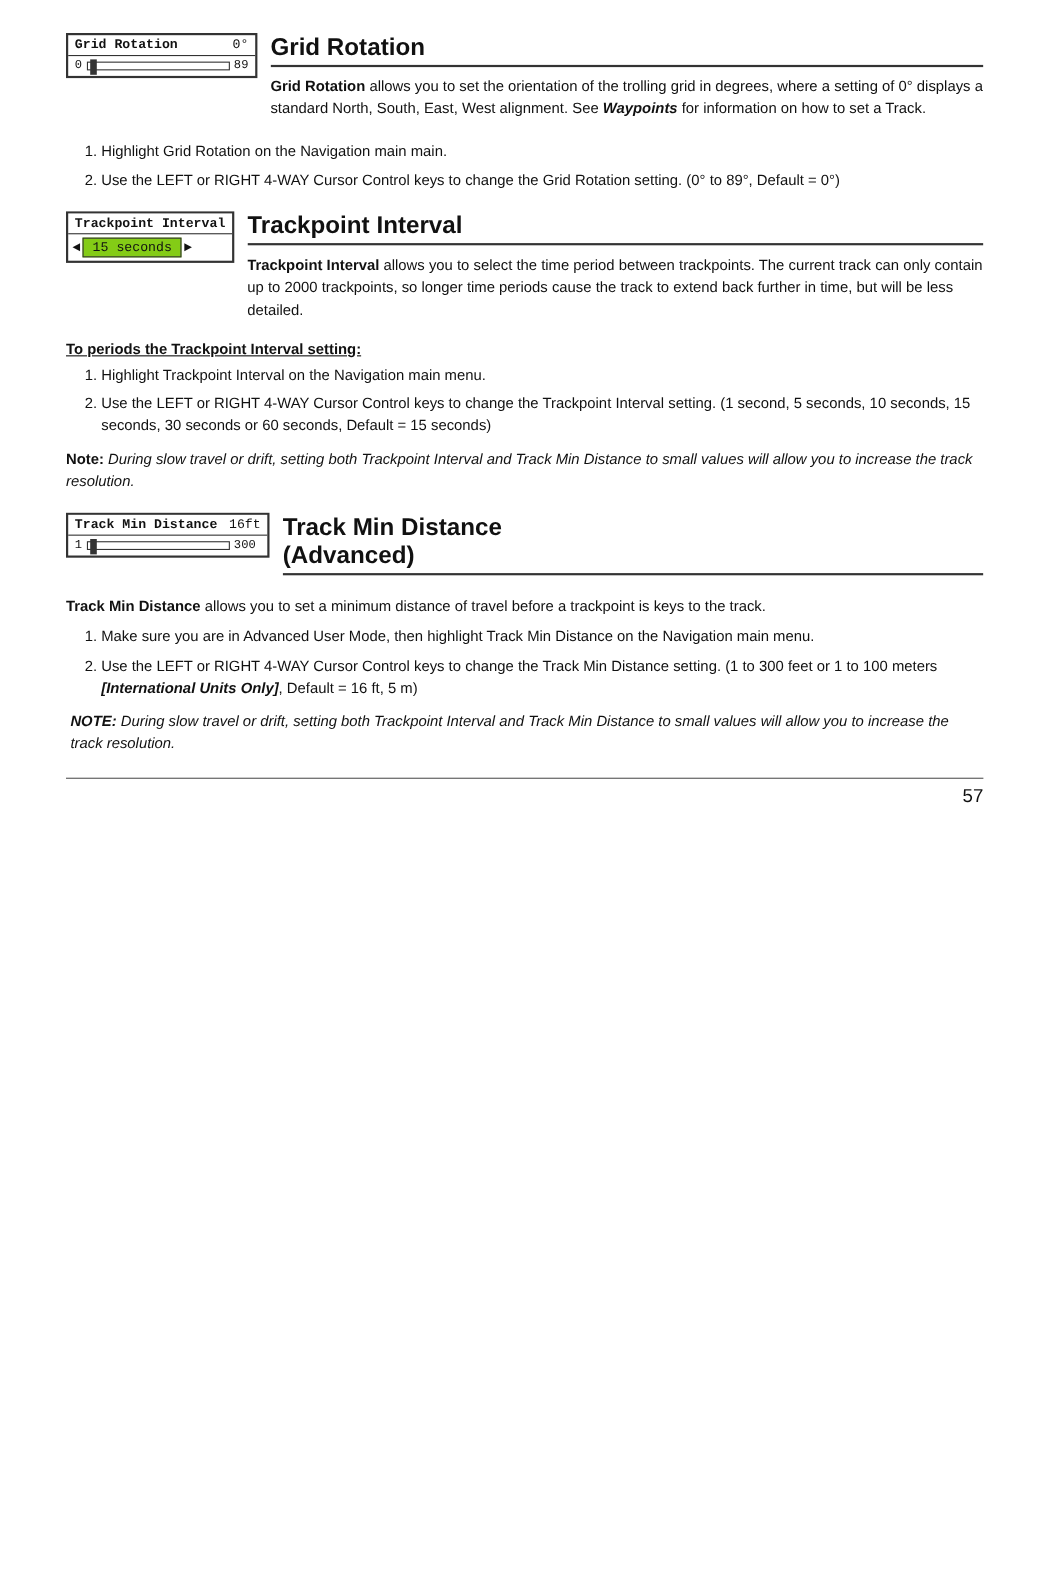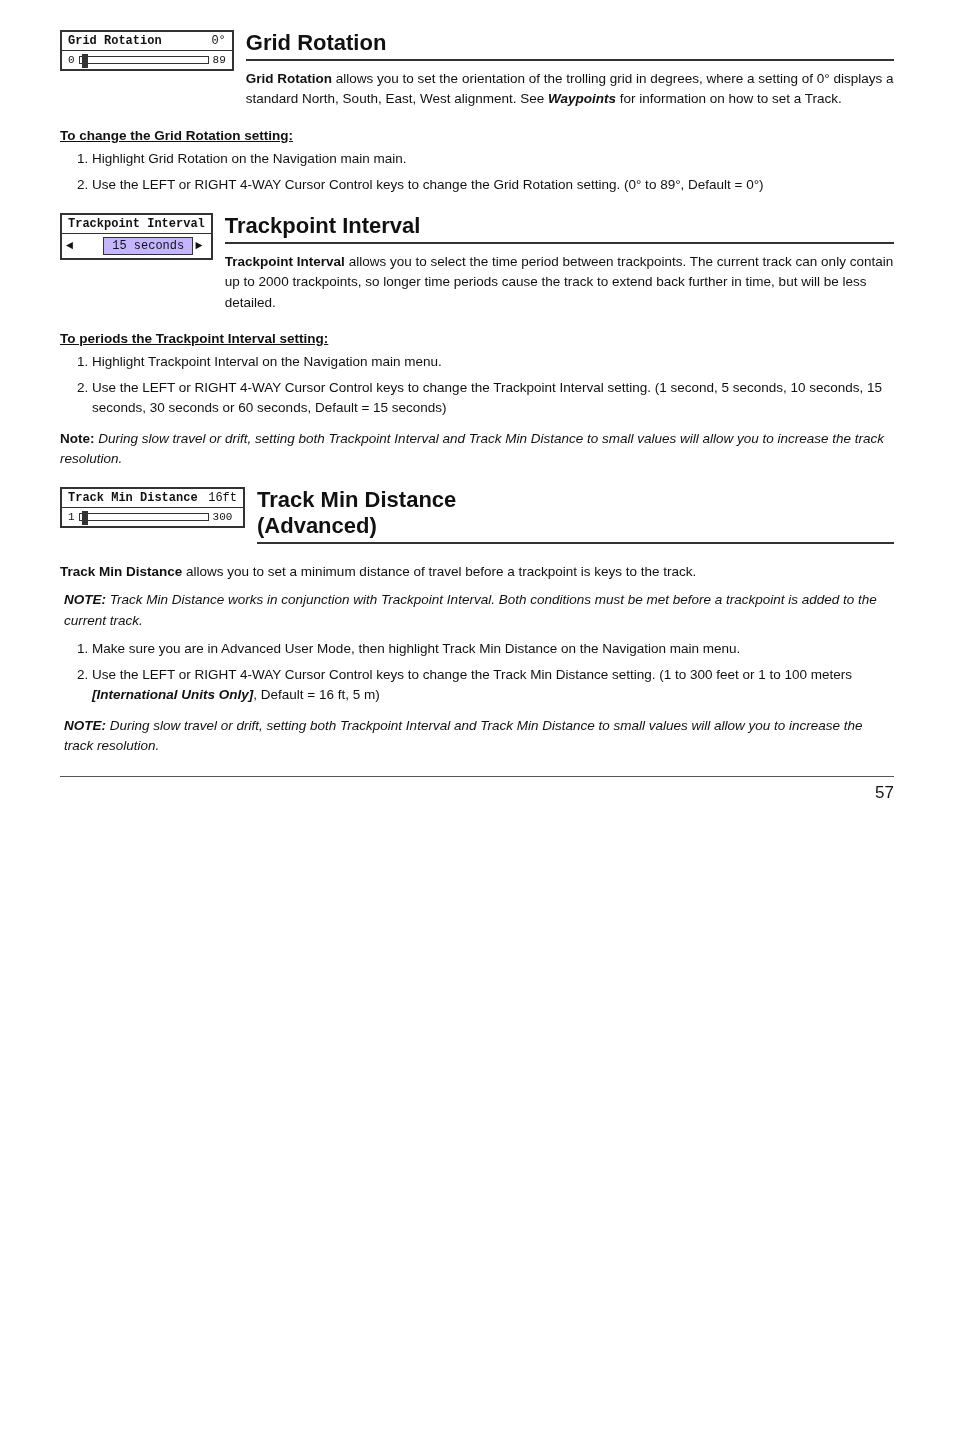--- a/index.html
+++ b/index.html
@@ -90,24 +90,23 @@
       display: flex;
       align-items: center;
       padding: 3px 4px;
       gap: 2px;
     }
 
     .interval-display {
       border: 1px solid #333;
       padding: 1px 8px;
       font-size: 12px;
-      background: #c4b5fd;
+      background: #84cc16;
       min-width: 80px;
       text-align: center;
-      margin-left: 28px;
     }
 
     
     .section-heading {
       font-size: 22px;
       font-weight: bold;
       font-family: 'Arial Black', 'Arial', sans-serif;
       border-bottom: 2px solid #333;
       padding-bottom: 3px;
       margin-bottom: 8px;
@@ -206,21 +205,20 @@
     </div>
 
     <div class="heading-col">
       <span class="section-heading">Grid Rotation</span>
       <p>
         <span class="bold">Grid Rotation</span><span> allows you to set the orientation of the trolling grid in degrees, where a setting of 0° displays a standard North, South, East, West alignment. See </span><span class="bold-italic">Waypoints</span><span> for information on how to set a Track.</span>
       </p>
     </div>
   </div>
 
-  <span class="sub-heading">To change the Grid Rotation setting:</span>
   <ol>
     <li>Highlight Grid Rotation on the Navigation main main.</li>
     <li>Use the LEFT or RIGHT 4‑WAY Cursor Control keys to change the Grid Rotation setting. (0° to 89°, Default = 0°)</li>
   </ol>
 </div>
 
 <div class="section">
   <div class="header-area">
 
     <div class="widget-box">
@@ -276,23 +274,20 @@
         <span>Track Min Distance</span><br>
         <span>(Advanced)</span>
       </span>
     </div>
   </div>
 
   <p>
     <span class="bold">Track Min Distance</span><span> allows you to set a minimum distance of travel before a trackpoint is keys to the track.</span>
   </p>
 
-  <div class="note-block">
-    <span class="note-label">NOTE:</span><span> Track Min Distance works in conjunction with Trackpoint Interval.  Both conditions must be met before a trackpoint is added to the current track.</span>
-  </div>
 
   <ol>
     <li>Make sure you are in Advanced User Mode, then highlight Track Min Distance on the Navigation main menu.</li>
     <li>
       Use the LEFT or RIGHT 4‑WAY Cursor Control keys to change the Track Min Distance setting. (1 to 300 feet or 1 to 100 meters <span class="bold-italic">[International Units Only]</span>, Default = 16 ft, 5 m)
     </li>
   </ol>
 
   <div class="note-block">
     <span class="note-label">NOTE:</span><span> During slow travel or drift, setting both Trackpoint Interval and Track Min Distance to small values will allow you to increase the track resolution.</span>

